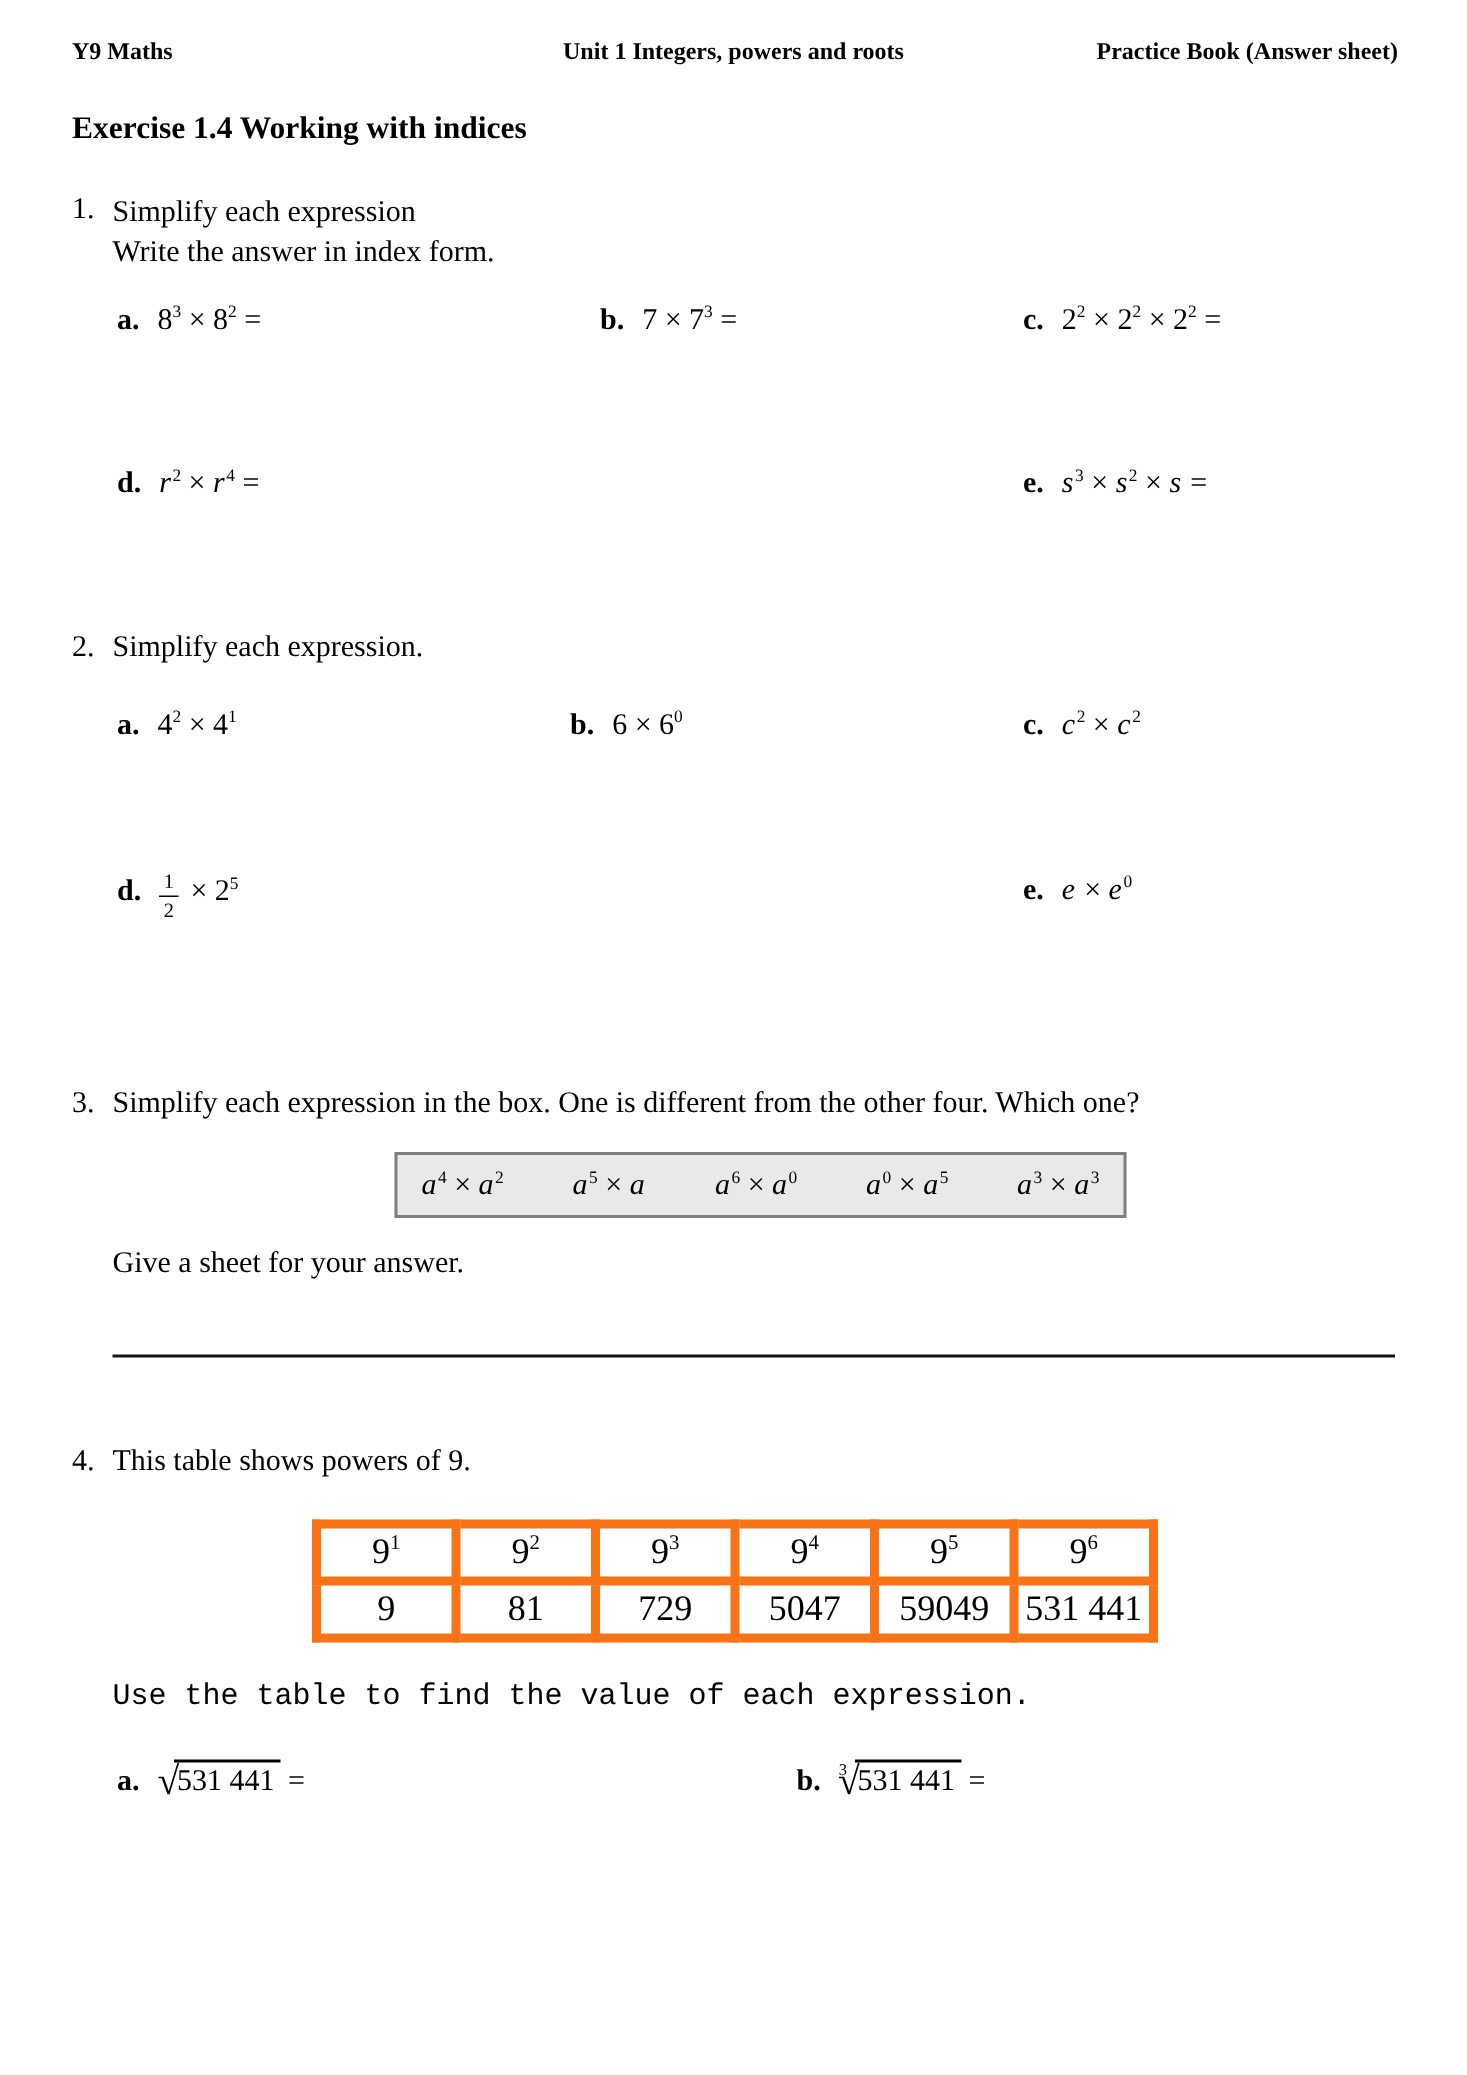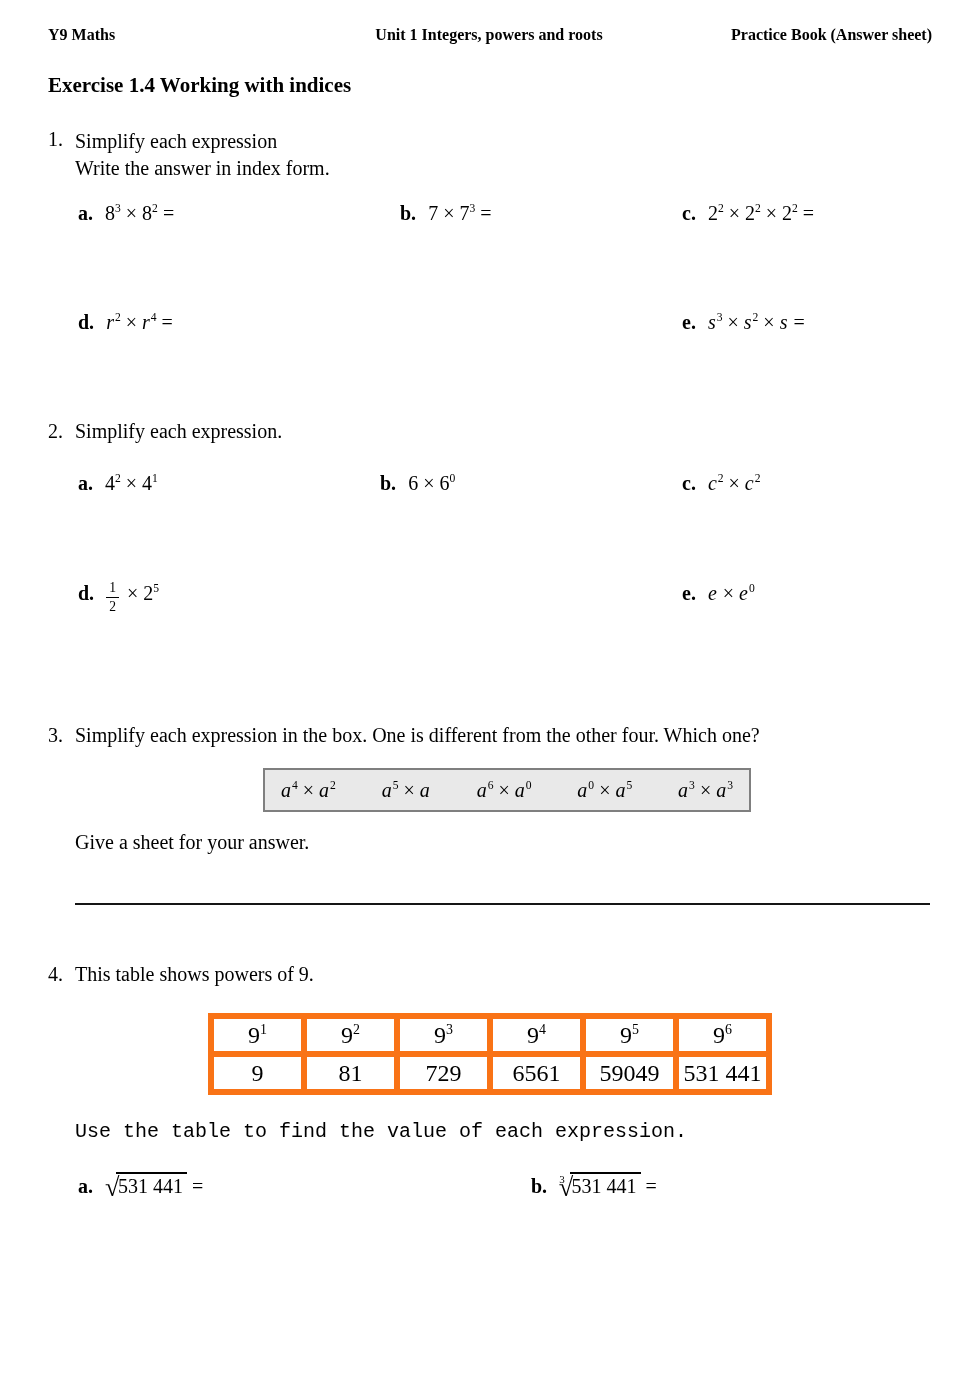--- a/index.html
+++ b/index.html
@@ -125,21 +125,21 @@
         <td class="math">9<sup>2</sup></td>
         <td class="math">9<sup>3</sup></td>
         <td class="math">9<sup>4</sup></td>
         <td class="math">9<sup>5</sup></td>
         <td class="math">9<sup>6</sup></td>
       </tr>
       <tr>
         <td>9</td>
         <td>81</td>
         <td>729</td>
-        <td>6561</td>
+        <td>5047</td>
         <td>59049</td>
         <td>531 441</td>
       </tr>
     </tbody>
   </table>
   <div class="abs qrow" style="left:75px; top:1120px;font-family:Liberation Mono, monospace;">Use the table to find the value of each expression.</div>
   <div class="item" style="left:78px; top:1172px;">
     <span class="lbl">a.</span><span class="math"><span class="sqrt"><span class="rad">√</span><span class="vinc">531 441</span></span> =</span>
   </div>
   <div class="item" style="left:531px; top:1172px;">

